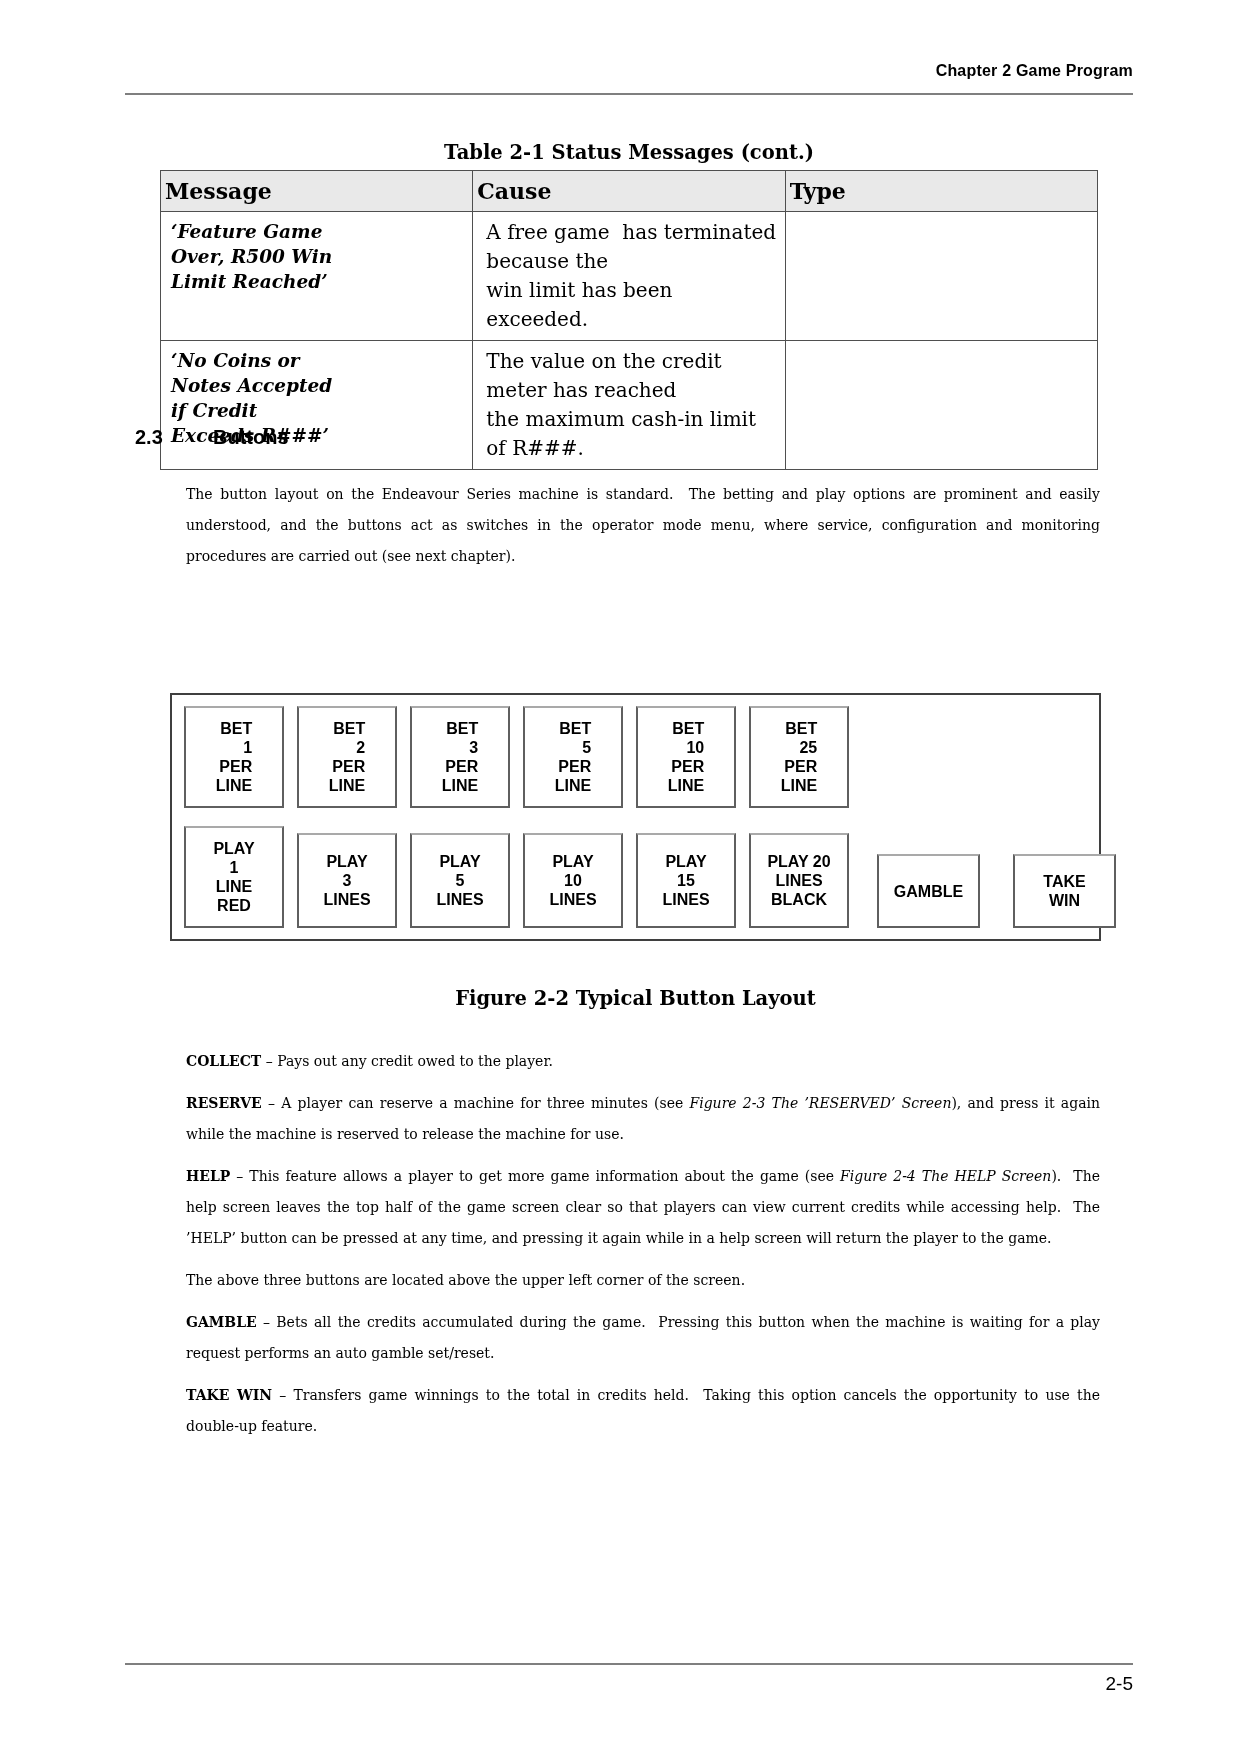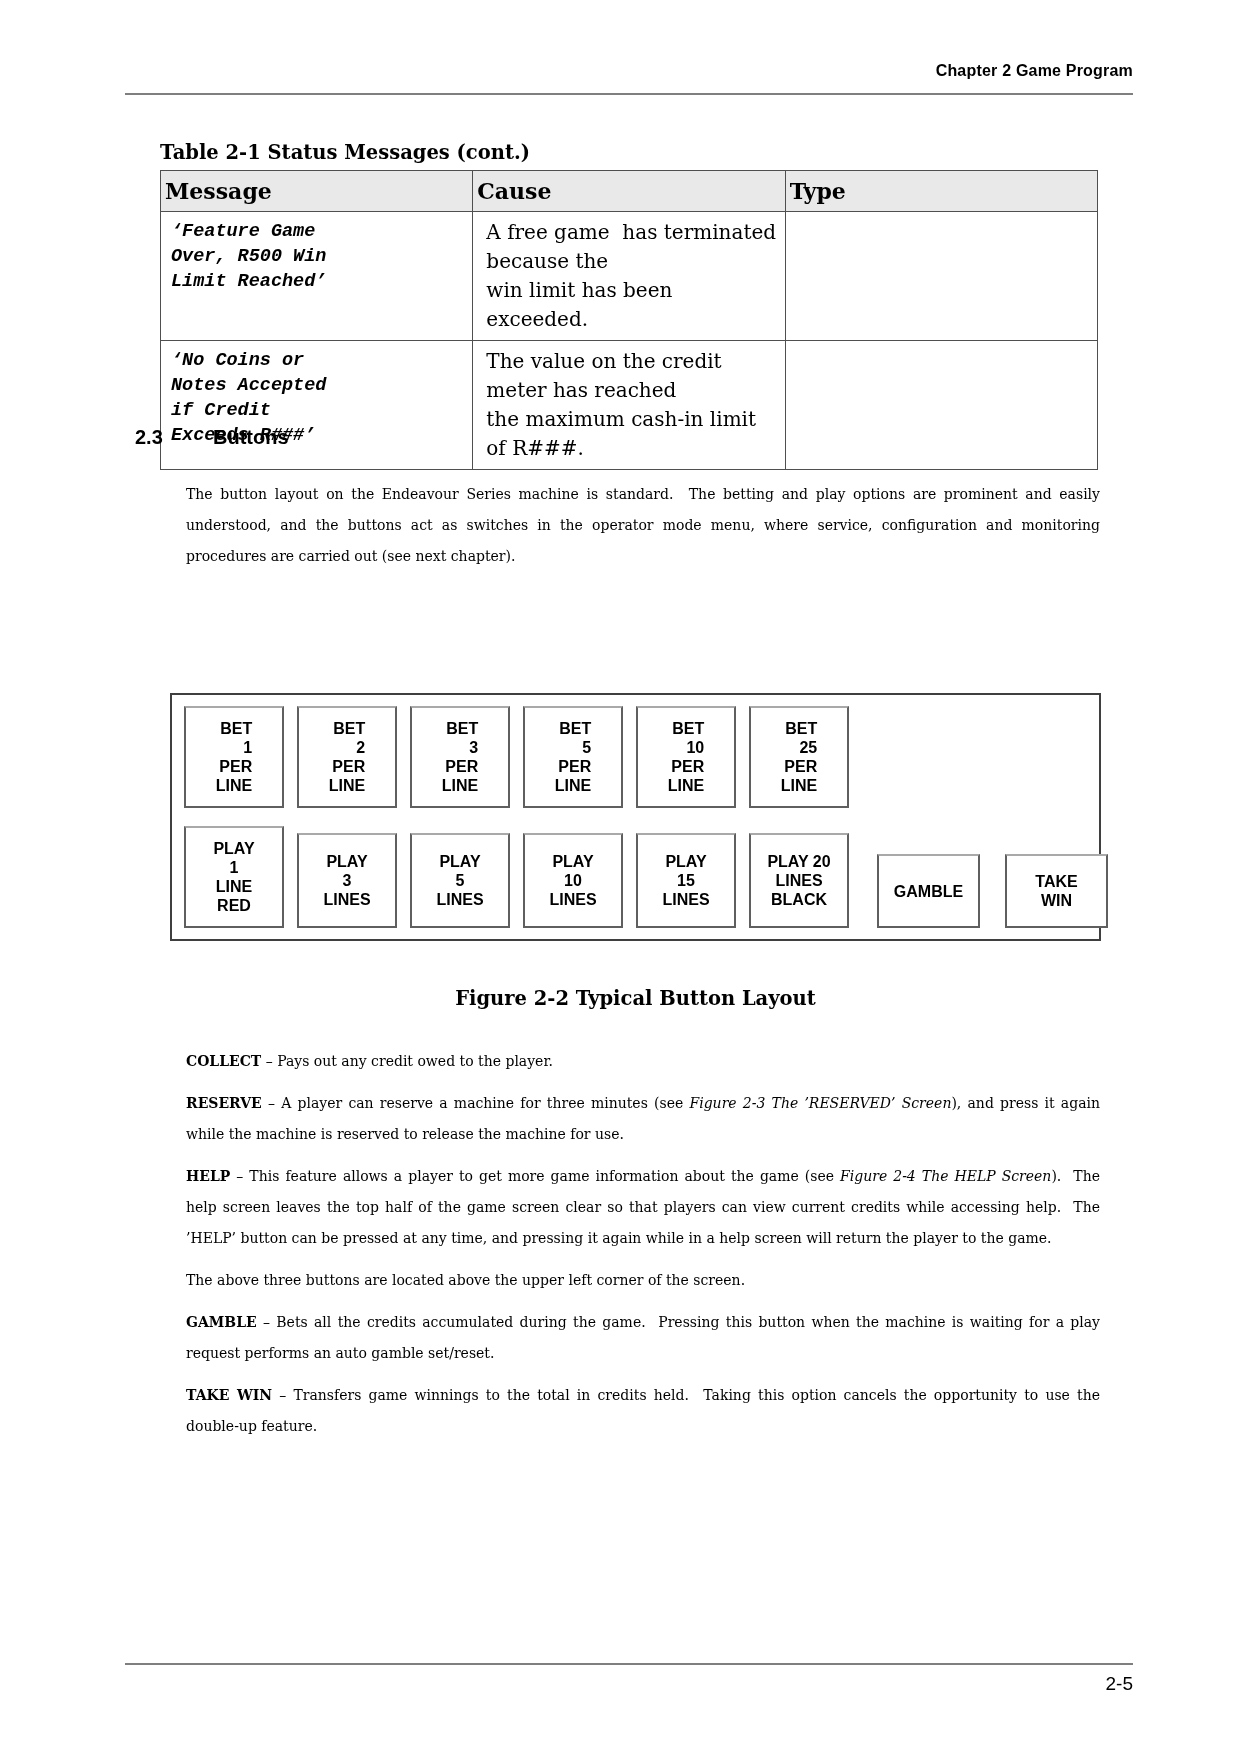--- a/index.html
+++ b/index.html
@@ -24,42 +24,41 @@
   .rule.top{top:93px;}
   .rule.bottom{top:1663px;}
   .page-number{
     position:absolute;top:1673px;right:107px;
     font-family:"Liberation Sans", sans-serif;
     font-weight:normal;font-size:19px;
   }
   
   .tbl-caption{
     position:absolute;top:141px;left:160px;width:938px;
-    font-weight:bold;font-size:19.5px;
+    text-align:center;font-weight:bold;font-size:19.5px;
   }
   table.status{
     position:absolute;top:170px;left:160px;width:938px;
     border-collapse:collapse;table-layout:fixed;
   }
   table.status th, table.status td{
     border:1.5px solid #4f4f4f;
     vertical-align:top;
   }
   table.status th{
     background:#e9e9e9;
     font-size:22px;font-weight:bold;
     padding:7px 4px;text-align:left;
   }
   td.msg{
     width:208px;
     font-weight:bold;font-style:italic;
     font-size:18.5px;line-height:25px;
     padding:7px 6px 7px 10px;
     white-space:pre-line;
-    font-family:Liberation Mono, monospace;
   }
   td.cause{
     width:506px;
     font-size:20px;line-height:29px;
     padding:6px 8px 6px 13px;
     white-space:pre-line;
   }
   td.typ{width:218px;}
   tr.r1 td{height:82px;}
   tr.r2 td{height:100px;}
@@ -93,21 +92,21 @@
     display:flex;align-items:center;justify-content:center;
     text-align:center;
     font-family:"Liberation Sans", sans-serif;
     font-weight:bold;font-size:16px;line-height:19px;
     white-space:pre-line;
   }
   .btn-bet{width:100px;height:102px;text-align:right;}
   .btn-play-first{width:100px;height:102px;}
   .btn-play{width:100px;height:95px;}
   .btn-gamble{width:103px;height:74px;margin-left:15px;}
-  .btn-takewin{width:103px;height:74px;margin-left:12px;}
+  .btn-takewin{width:103px;height:74px;margin-left:20px;}
   .fig-caption{
     position:absolute;top:987px;left:170px;width:931px;
     text-align:center;font-weight:bold;font-size:19.5px;
   }
   
   .defs{
     position:absolute;top:1046px;left:186px;width:914px;
   }
   .defs p{margin:0 0 11px 0;}
   .defs b{font-weight:bold;}

